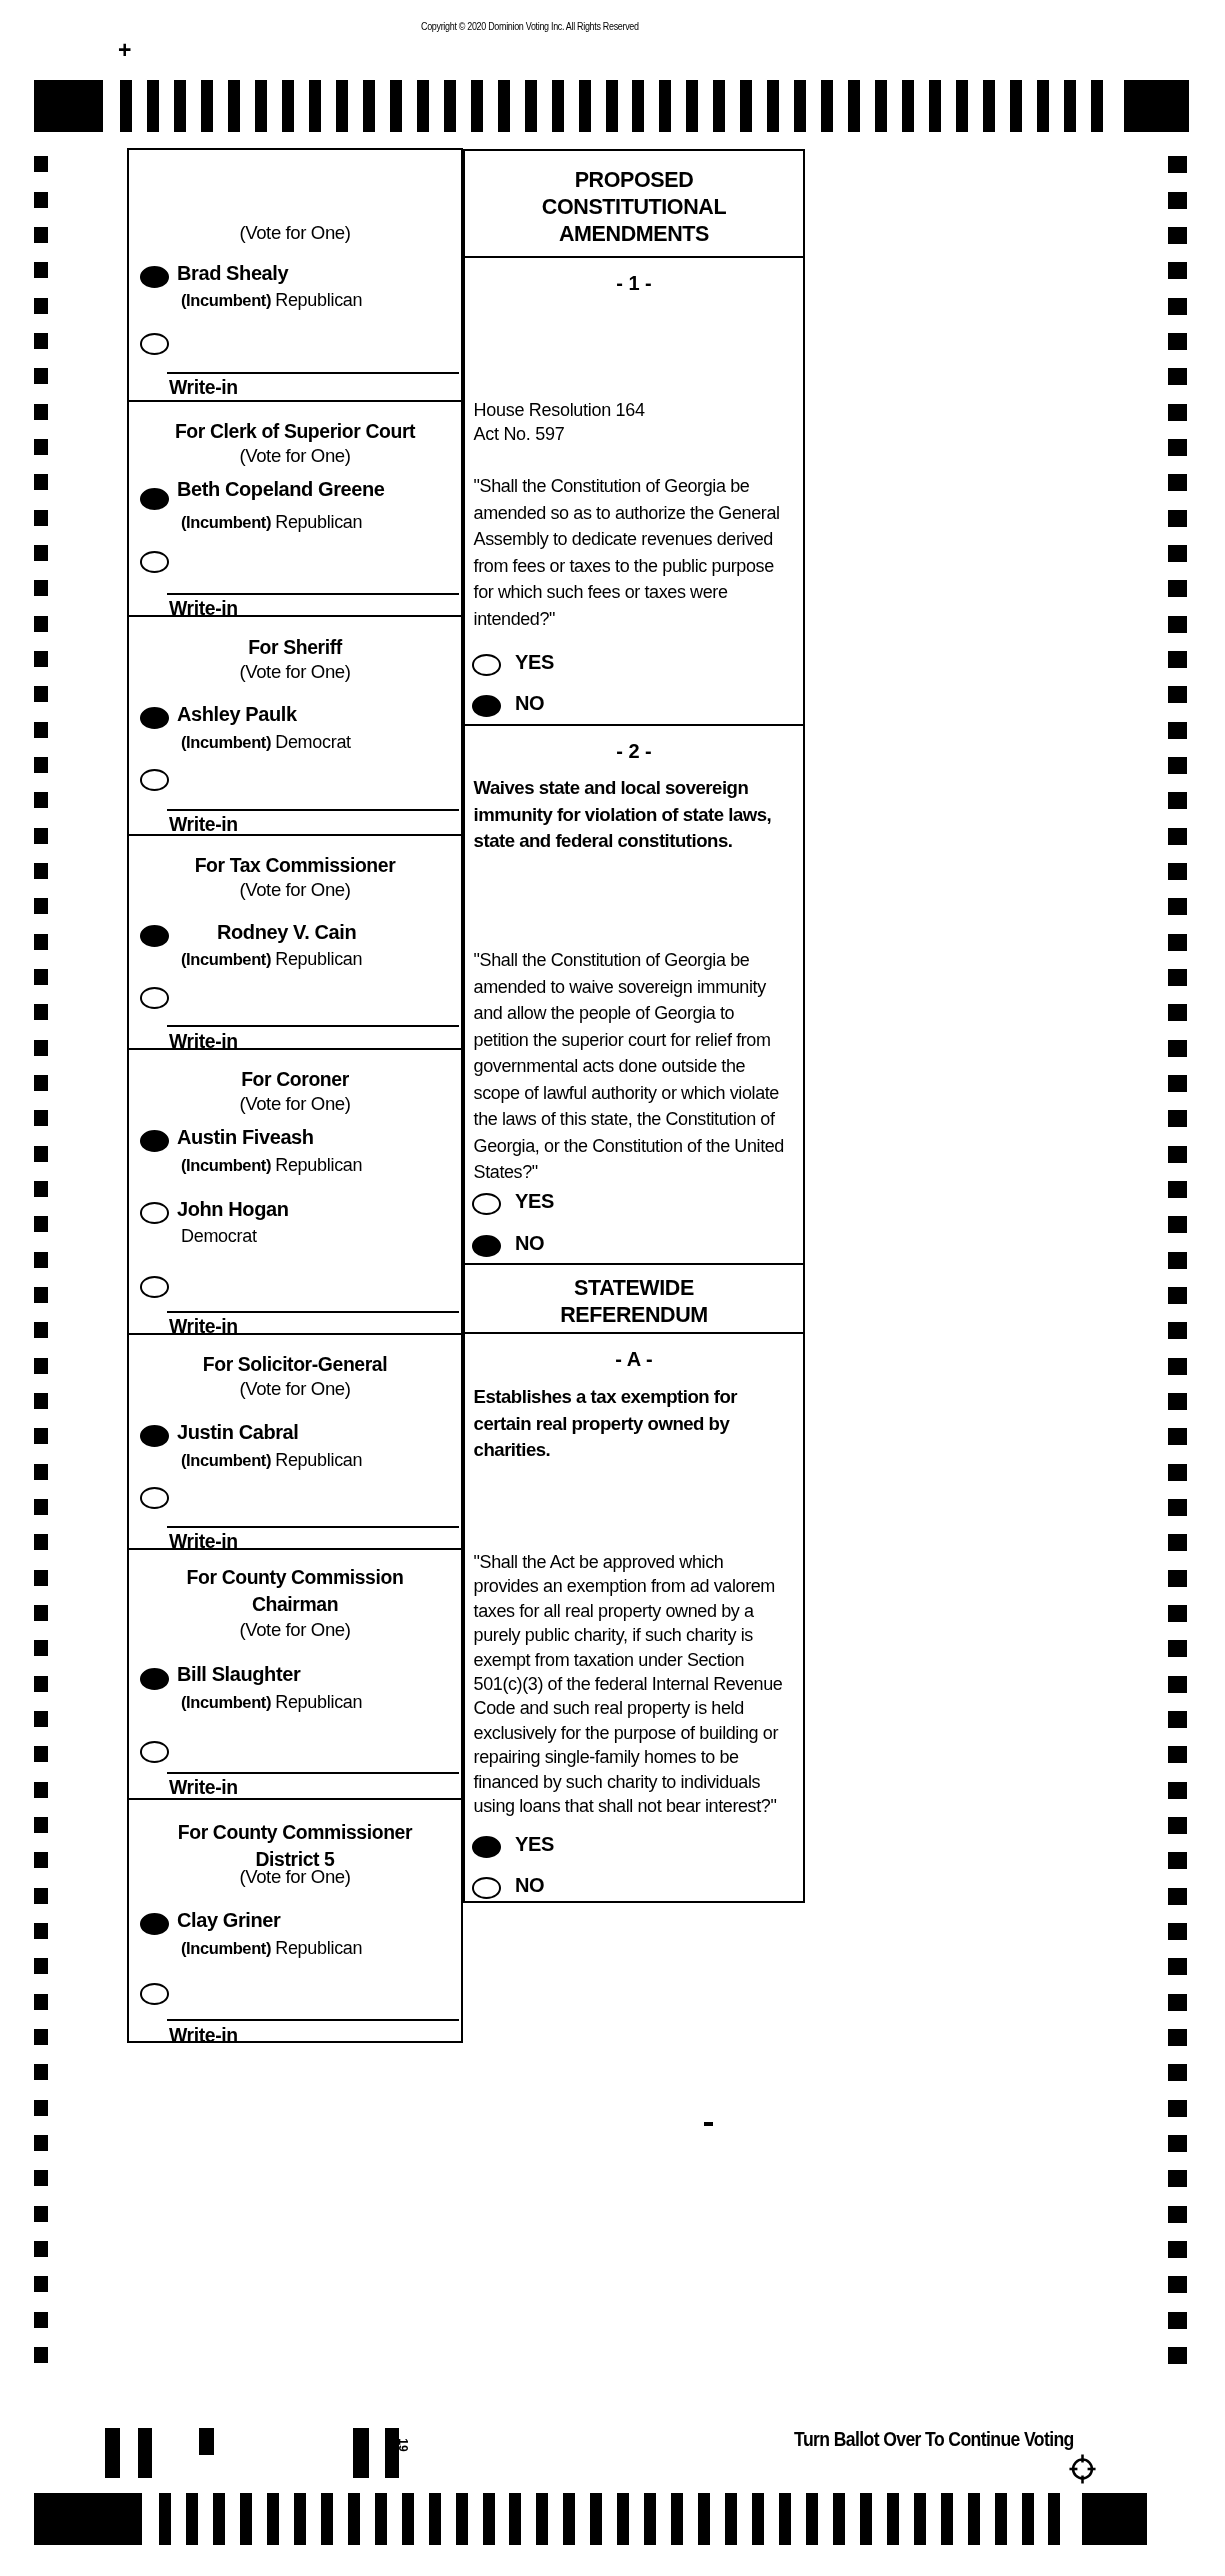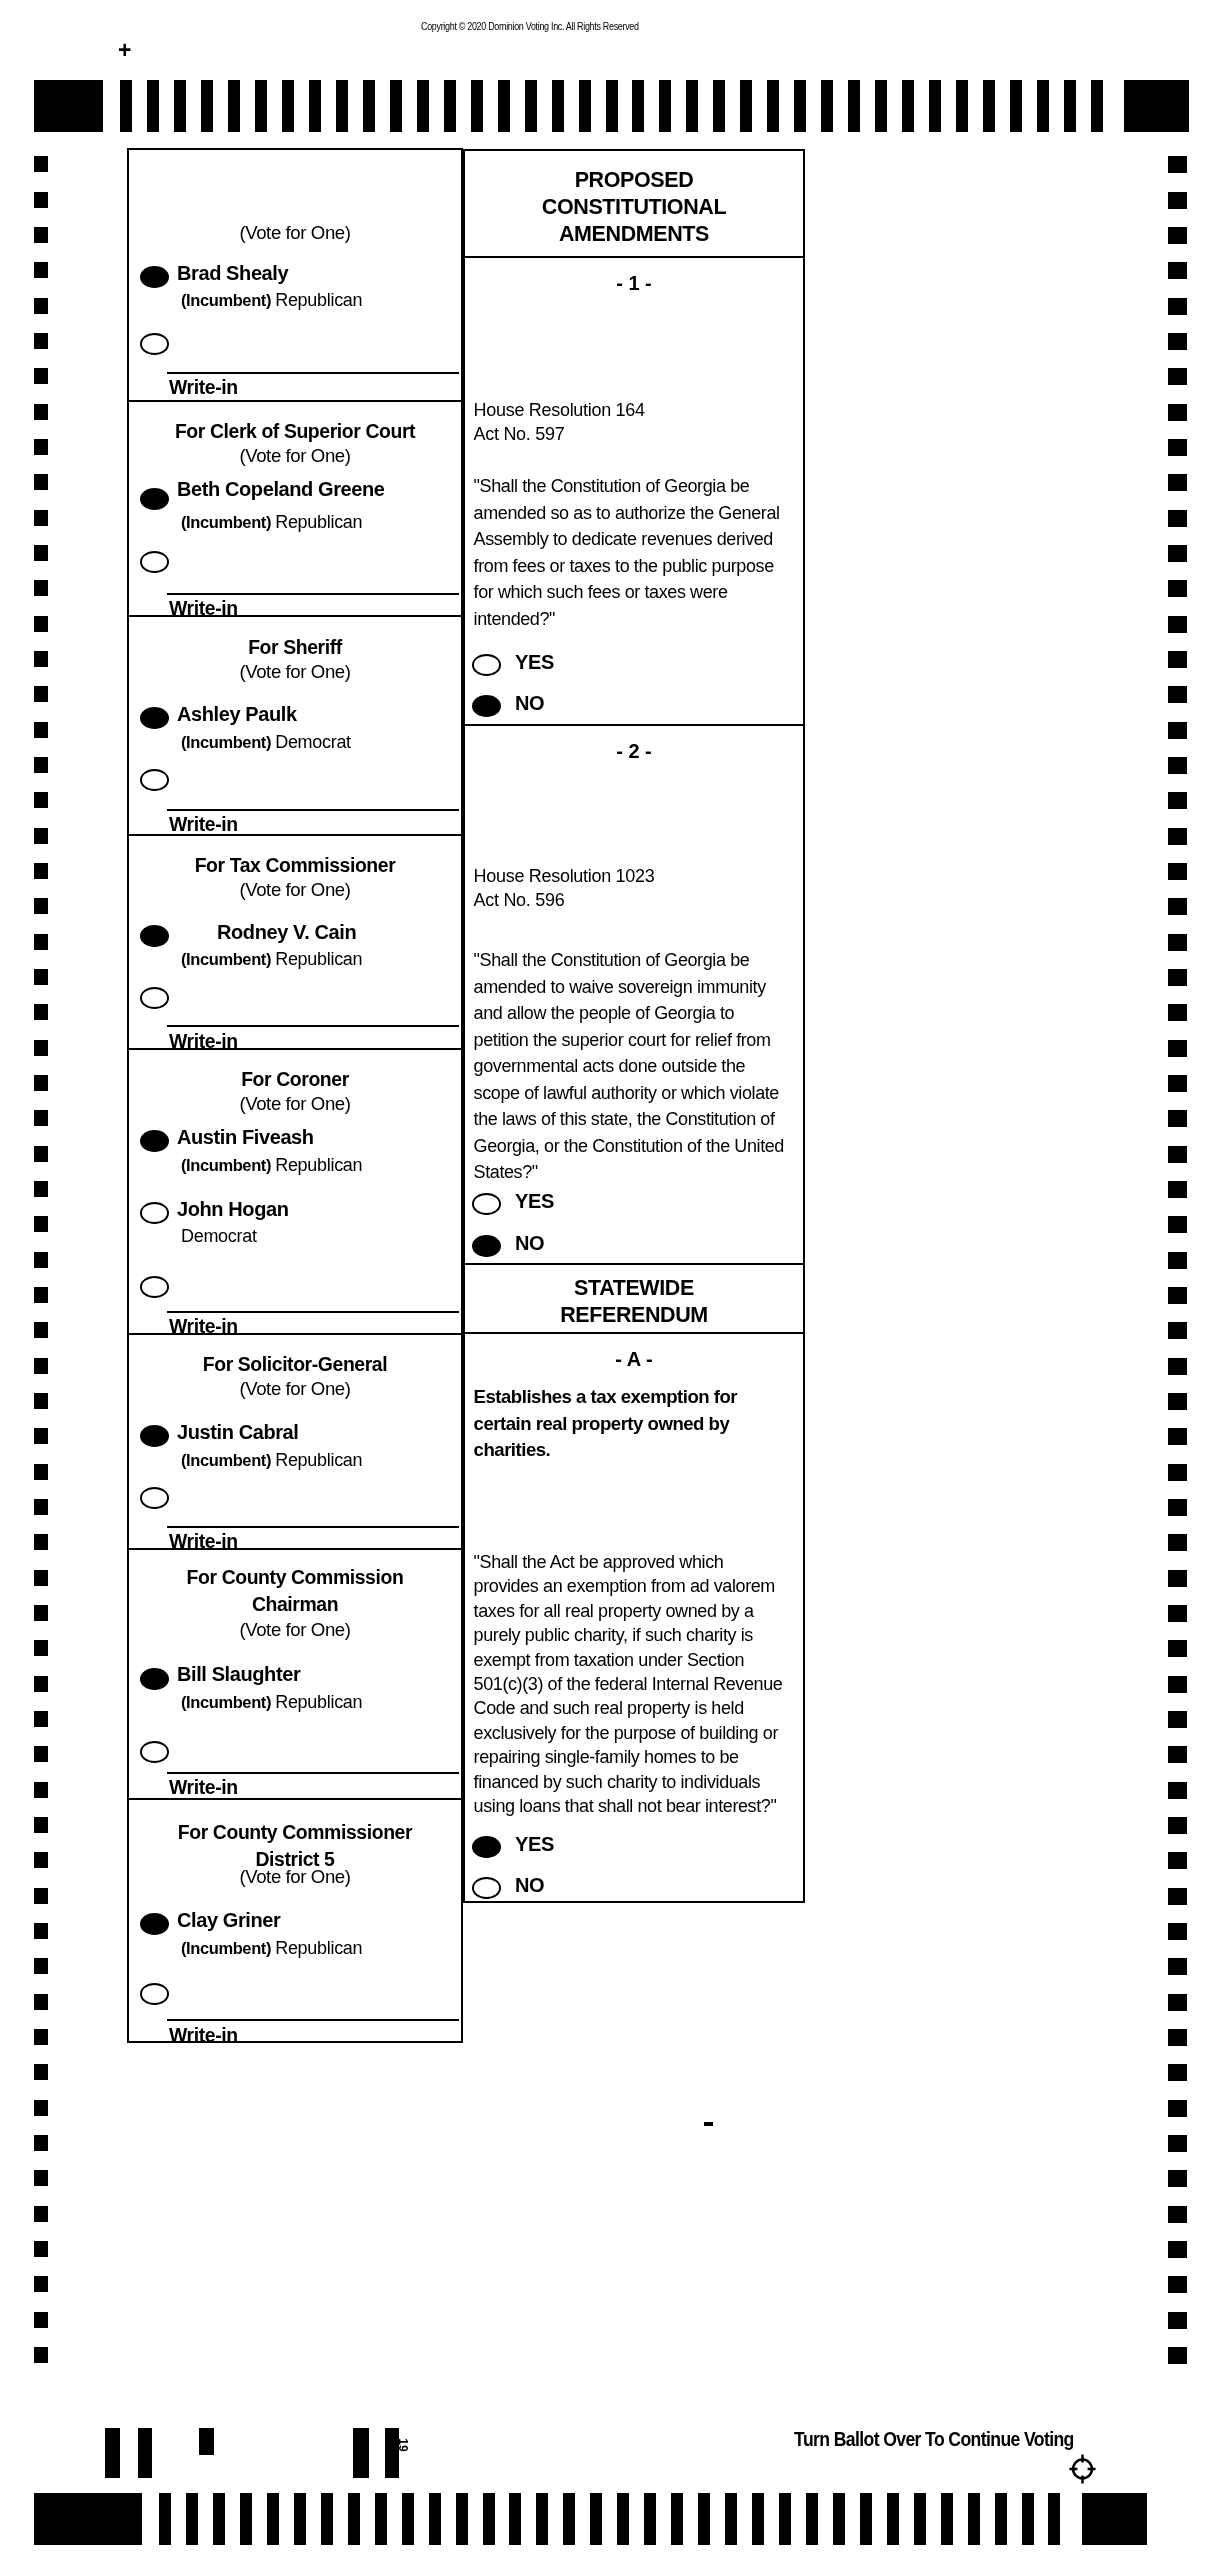--- a/index.html
+++ b/index.html
@@ -356,22 +356,23 @@
 from fees or taxes to the public purpose
 for which such fees or taxes were
 intended?"</div>
         <div class="oval" style="left: 7.2px; top: 396px;"></div>
         <div class="opt-label" style="left: 50px; top: 393px;">YES</div>
         <div class="oval filled" style="left: 7.2px; top: 437px;"></div>
         <div class="opt-label" style="left: 50px; top: 434px;">NO</div>
       </div>
       <div class="box" style="left: 463px; top: 724px; width: 342px; height: 541px;">
         <div class="measure-number" style="top: 14.3px;">- 2 -</div>
-        <div class="measure-auth" style="top: 138px;">House Resolution 1023
-Act No. 596</div>
+        <div class="measure-summary" style="top: 49px;">Waives state and local sovereign
+immunity for violation of state laws,
+state and federal constitutions.</div>
         <div class="measure-question" style="top: 221px;">"Shall the Constitution of Georgia be
 amended to waive sovereign immunity
 and allow the people of Georgia to
 petition the superior court for relief from
 governmental acts done outside the
 scope of lawful authority or which violate
 the laws of this state, the Constitution of
 Georgia, or the Constitution of the United
 States?"</div>
         <div class="oval" style="left: 7.2px; top: 467px;"></div>

